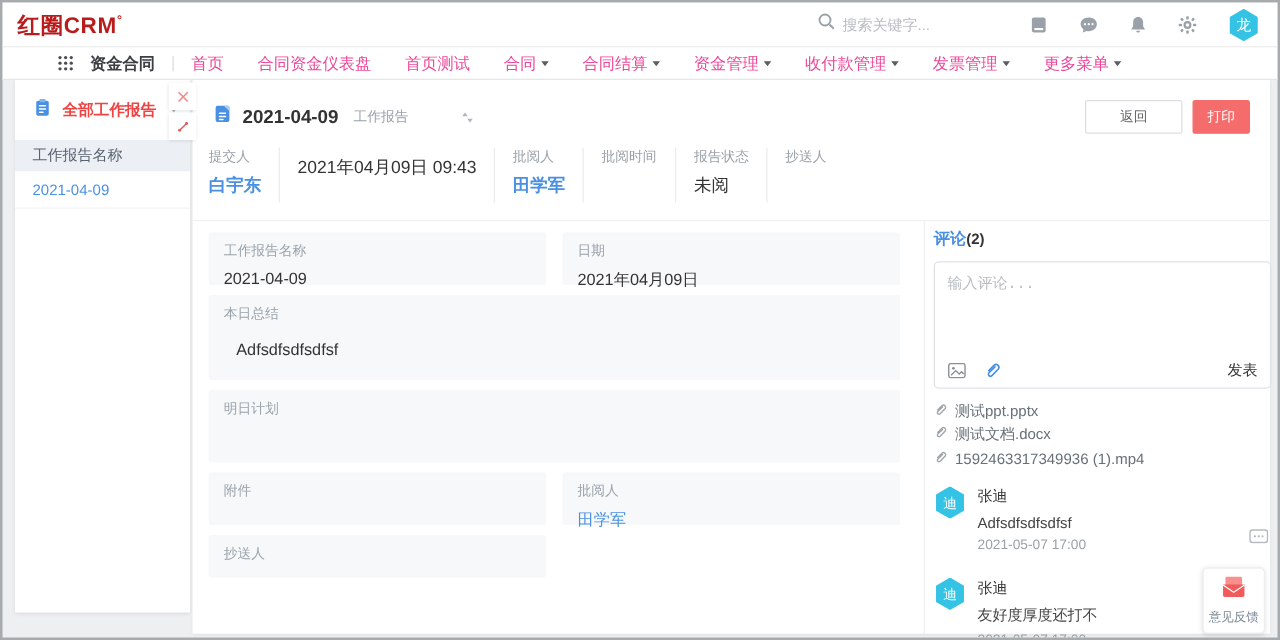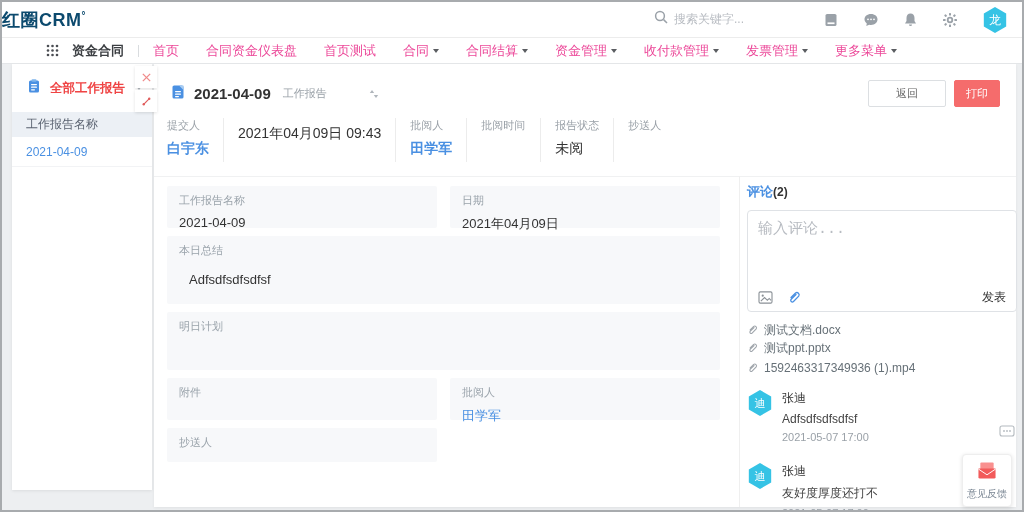--- a/index.html
+++ b/index.html
@@ -1,21 +1,21 @@
 <!DOCTYPE html>
 <html><head>
 <meta charset="utf-8">
 <style>
   * { margin:0; padding:0; box-sizing:border-box; }
   html,body { width:1024px; height:512px; font-family:"Liberation Sans","DejaVu Sans",sans-serif; }
   #app { position:relative; width:1024px; height:512px; background:#edeff1; border:2px solid #a8abae; overflow:hidden; }
 
   
   .topbar { position:absolute; left:0; top:0; width:100%; height:36px; background:#fff; border-bottom:1px solid #ececec; z-index:5; }
-  .logo { position:absolute; left:0; top:6px; color:#0c4a6e; font-size:18px; font-weight:bold; letter-spacing:.5px; }
+  .logo { position:absolute; left:12px; top:6px; color:#b91c1c; font-size:18px; font-weight:bold; letter-spacing:.5px; }
   .logo sup { font-size:10px; font-weight:bold; }
   .search { position:absolute; left:652px; top:8px; display:flex; align-items:center; gap:6px; }
   .search input { border:none; outline:none; width:150px; font-size:12px; color:#555; background:transparent; }
   .search input::placeholder { color:#b8bcc2; }
   .top-icons { position:absolute; right:14px; top:0; height:36px; display:flex; align-items:center; gap:24px; }
   .icon-btn { display:flex; align-items:center; justify-content:center; cursor:pointer; }
   .avatar { width:26px; height:26px; background:#35c3e5; color:#fff; font-size:12px; display:flex; align-items:center; justify-content:center; clip-path:polygon(50% 0,93% 25%,93% 75%,50% 100%,7% 75%,7% 25%); }
 
   
   .navbar { position:absolute; left:0; top:36px; width:100%; height:26px; background:#fff; border-bottom:1px solid #e4e6e8; display:flex; align-items:center; padding-left:44px; z-index:5; }
@@ -64,21 +64,21 @@
   .f-value.link { color:#4a90e2; cursor:pointer; }
   .f-value.indent { margin-left:10px; }
   .h-sm { height:42px; } .h-md { height:58px; } .h-lg { height:68px; } .h-xs { height:34px; }
 
   
   .vsep { position:absolute; left:585px; top:112px; bottom:0; border-left:1px solid #efefef; }
   .comments { position:absolute; left:593px; top:118px; width:270px; }
   .c-title { font-size:13px; font-weight:bold; color:#4a90e2; }
   .c-count { color:#333; font-weight:bold; font-size:12px; }
   .c-box { position:relative; margin-top:9px; height:102px; border:1px solid #dfe2e6; border-radius:4px; background:#fff; }
-  .c-box textarea { width:100%; height:70px; border:none; outline:none; resize:none; padding:8px 10px; font-size:15px; font-family:Liberation Mono, monospace; color:#555; background:transparent; }
+  .c-box textarea { width:100%; height:70px; border:none; outline:none; resize:none; padding:8px 10px; font-size:12px; font-family:Liberation Mono, monospace; color:#555; background:transparent; }
   .c-box textarea::placeholder { color:#b8bcc2; }
   .c-tools { position:absolute; left:0; right:0; bottom:0; height:28px; display:flex; align-items:center; padding:0 10px; gap:14px; }
   .c-publish { margin-left:auto; font-size:12px; color:#333; cursor:pointer; }
   .c-atts { margin-top:9px; }
   .att-row { display:flex; align-items:center; gap:6px; height:18px; cursor:pointer; }
   .att-name { font-size:12px; color:#667077; }
   .c-item { position:relative; display:flex; margin-top:13px; }
   .c-avatar { width:26px; height:26px; flex:none; background:#35c3e5; color:#fff; font-size:11px; display:flex; align-items:center; justify-content:center; clip-path:polygon(50% 0,93% 25%,93% 75%,50% 100%,7% 75%,7% 25%); }
   .c-body { margin-left:9px; }
   .c-name { font-size:12px; color:#333; }
@@ -330,27 +330,27 @@
           </span>
           <span class="c-publish">发表</span>
         </div>
       </div>
 
       <div class="c-atts">
         <div class="att-row">
           <span><svg width="11" height="11" viewBox="0 0 14 14" fill="none" stroke="#a0a6ac" stroke-width="1.4" stroke-linecap="round">
                 <path d="M4 7.5L8.5 3a2.3 2.3 0 0 1 3.2 3.2L6.5 11.5a1.6 1.6 0 0 1-2.3-2.3L9 4.5"></path>
               </svg></span>
-          <span class="att-name">测试文档.docx</span>
+          <span class="att-name">测试ppt.pptx</span>
         </div>
         <div class="att-row">
           <span><svg width="11" height="11" viewBox="0 0 14 14" fill="none" stroke="#a0a6ac" stroke-width="1.4" stroke-linecap="round">
                 <path d="M4 7.5L8.5 3a2.3 2.3 0 0 1 3.2 3.2L6.5 11.5a1.6 1.6 0 0 1-2.3-2.3L9 4.5"></path>
               </svg></span>
-          <span class="att-name">测试ppt.pptx</span>
+          <span class="att-name">测试文档.docx</span>
         </div>
         <div class="att-row" style="margin-top:2px">
           <span><svg width="11" height="11" viewBox="0 0 14 14" fill="none" stroke="#a0a6ac" stroke-width="1.4" stroke-linecap="round">
                 <path d="M4 7.5L8.5 3a2.3 2.3 0 0 1 3.2 3.2L6.5 11.5a1.6 1.6 0 0 1-2.3-2.3L9 4.5"></path>
               </svg></span>
           <span class="att-name">1592463317349936 (1).mp4</span>
         </div>
       </div>
 
       <div class="c-item">

